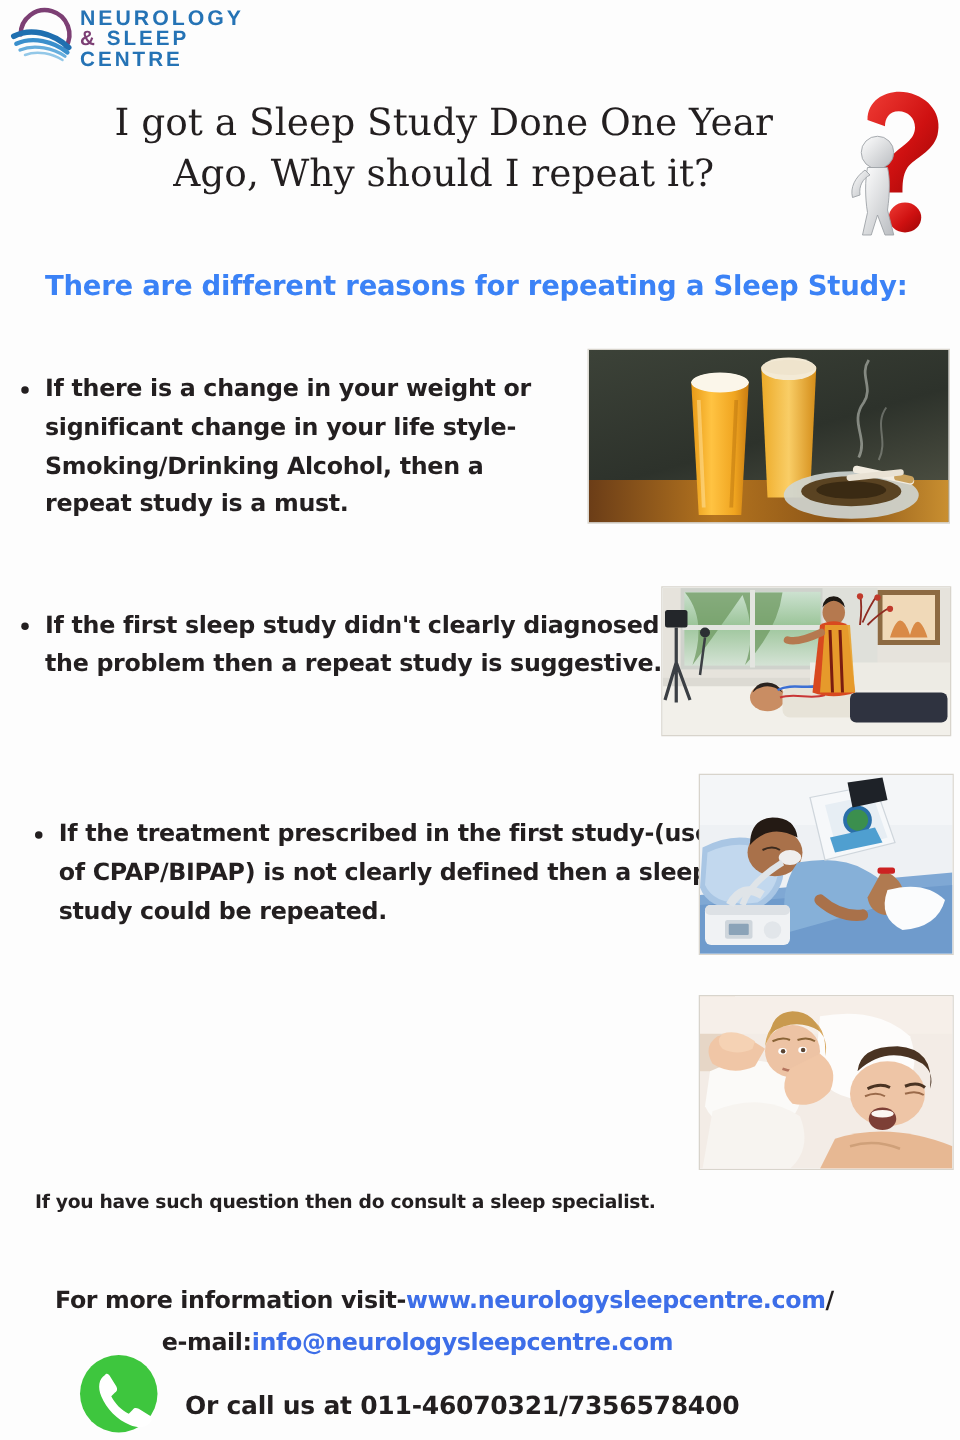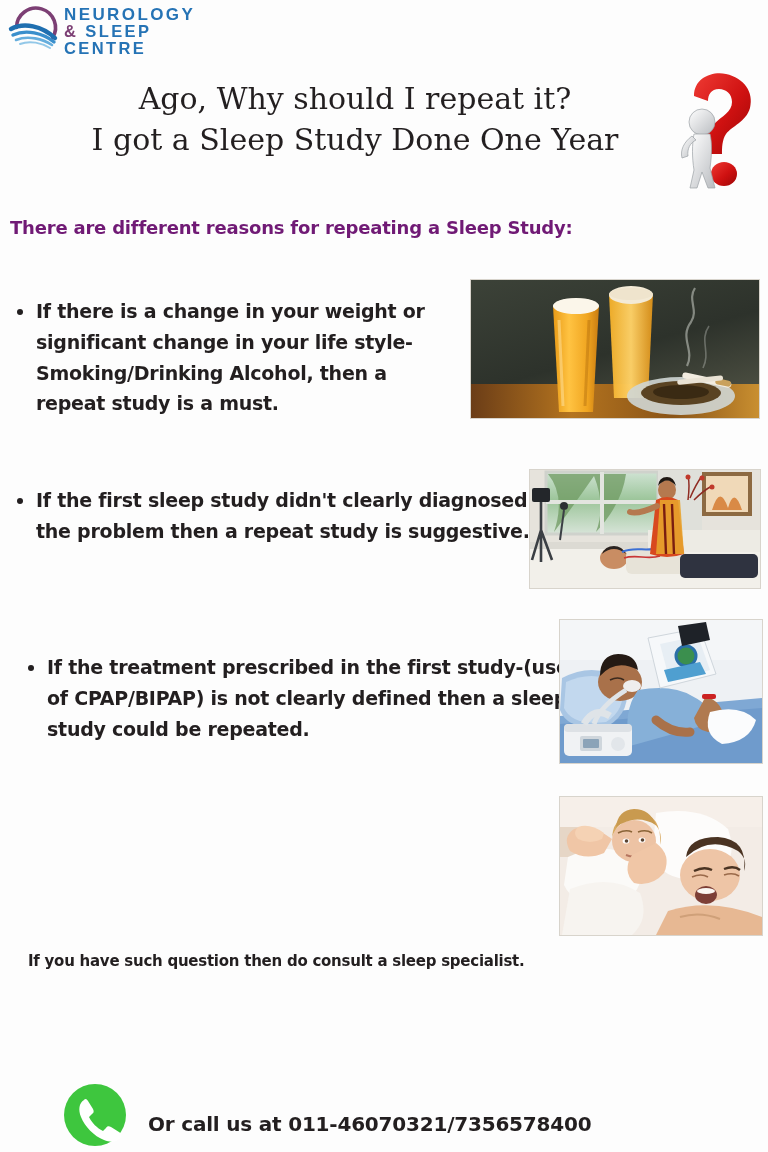--- a/index.html
+++ b/index.html
@@ -25,23 +25,23 @@
   .title{
     position:absolute;left:40px;top:78px;width:630px;
     font-family:"DejaVu Serif", serif;
     font-size:30px;line-height:1.38;color:#231f20;
     text-align:center;font-weight:400;
   }
   .qmark{position:absolute;left:664px;top:70px;width:100px;height:122px;}
 
   
   .intro{
-    position:absolute;left:10px;top:217px;
-    font-family:"DejaVu Sans", sans-serif;font-weight:bold;
-    font-size:18px;color:#701a75;letter-spacing:-0.2px;
+    position:absolute;left:36px;top:217px;
+    font-family:"DejaVu Sans", sans-serif;font-weight:bold;
+    font-size:22px;color:#3b82f6;letter-spacing:-0.2px;
   }
 
   
   .bullet{position:absolute;display:flex;align-items:flex-start;}
   .dot{width:6px;height:6px;border-radius:50%;background:#231f20;
        margin-top:13px;margin-right:13px;flex:0 0 auto;}
   .btext{
     font-family:"DejaVu Sans", sans-serif;font-weight:bold;
     font-size:19px;line-height:1.62;color:#231f20;letter-spacing:-0.25px;
   }
@@ -97,22 +97,22 @@
       </svg>
     </div>
     <div class="logo-words">
       <div class="logo-line l1">NEUROLOGY</div>
       <div class="logo-line"><span class="logo-amp">&amp;</span> <span>SLEEP</span></div>
       <div class="logo-line">CENTRE</div>
     </div>
   </div>
 
   <div class="title">
+    <div>I got a Sleep Study Done One Year</div>
     <div>Ago, Why should I repeat it?</div>
-    <div>I got a Sleep Study Done One Year</div>
   </div>
 
   <div class="qmark">
     <svg viewBox="0 0 100 122" width="100" height="122">
       <defs>
         <linearGradient id="qg" x1="0" y1="0" x2="1" y2="1">
           <stop offset="0%" stop-color="#ef3b34"></stop>
           <stop offset="55%" stop-color="#cf1111"></stop>
           <stop offset="100%" stop-color="#9d0606"></stop>
         </linearGradient>
@@ -335,20 +335,24 @@
       <ellipse cx="146" cy="98" rx="11" ry="9" fill="#7d3f36"></ellipse>
       <ellipse cx="146" cy="94" rx="9" ry="3" fill="#fbf7f2"></ellipse>
 
       <path d="M108 114 q44 -14 94 6 l0 18 l-106 0 Z" fill="#e7b893"></path>
       <path d="M120 120 q20 -6 40 2" stroke="#cfa079" stroke-width="2" fill="none"></path>
     </svg>
   </div>
 
   <div class="closing">If you have such question then do consult a sleep specialist.</div>
 
+  <div class="contact">
+    <div class="l1"><span>For more information visit-</span><span class="link">www.neurologysleepcentre.com</span><span>/</span></div>
+    <div class="l2"><span>e-mail:</span><span class="link">info@neurologysleepcentre.com</span></div>
+  </div>
 
   <div class="phone-badge">
     <svg viewBox="0 0 66 66" width="66" height="66">
       <circle cx="33" cy="33" r="31" fill="#3ec63e"></circle>
       <path d="M22 18 c-5 3 -6 10 -3 17 c4 10 13 19 23 23 c7 3 14 2 17 -3
                c1 -2 0 -4 -2 -5 l-8 -5 c-2 -1 -4 -1 -5 1 l-3 3 c-6 -3 -11 -8 -14 -14
                l3 -3 c2 -1 2 -3 1 -5 l-5 -8 c-1 -2 -3 -3 -4 -1 Z" fill="#ffffff"></path>
     </svg>
   </div>
 

